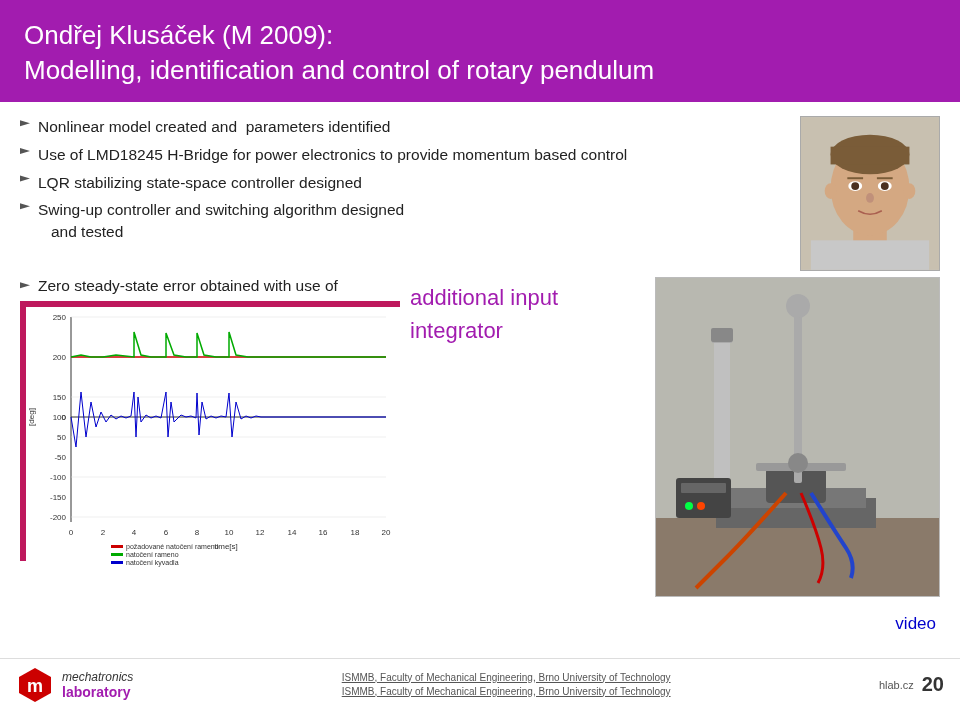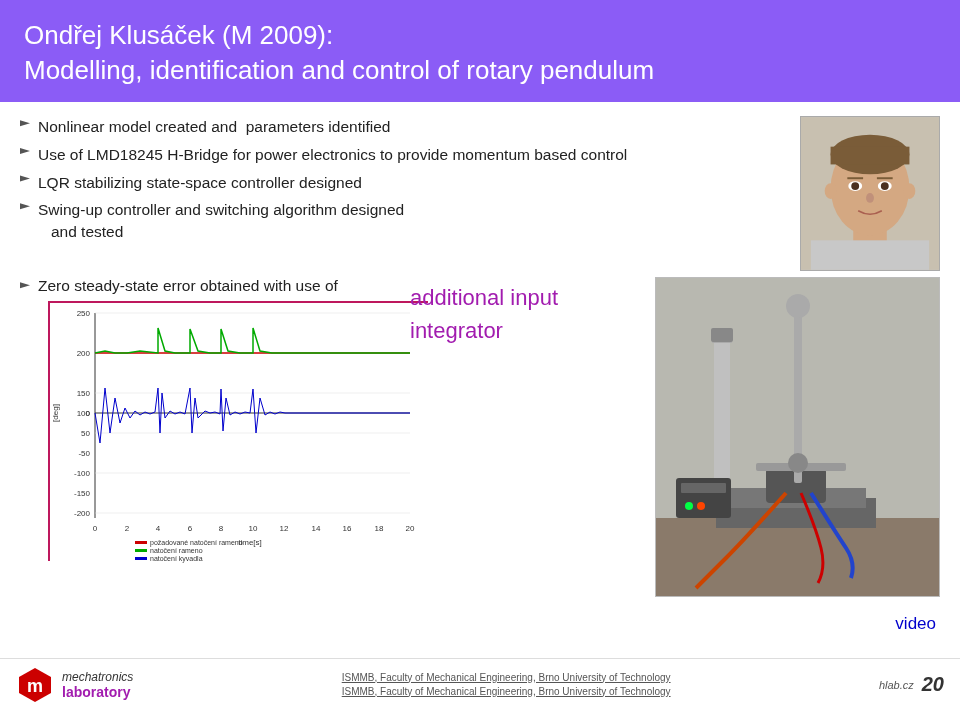--- a/index.html
+++ b/index.html
@@ -7,21 +7,21 @@
       width: 960px;
       height: 710px;
       font-family: 'Segoe UI', Arial, sans-serif;
       background: #fff;
       overflow: hidden;
       position: relative;
     }
 
     
     .header {
-      background: #8b5cf6;
+      background: #a21caf;
       color: #fff;
       padding: 18px 24px 14px 24px;
       min-height: 100px;
     }
     .header-title {
       font-size: 26px;
       font-weight: 400;
       line-height: 1.35;
     }
 
@@ -122,24 +122,23 @@
       background: #555;
       clip-path: polygon(0 20%, 100% 50%, 0 80%);
       display: inline-block;
     }
 
     
     .chart-container {
       width: 380px;
       height: 260px;
       background: #fff;
-      border: 2px solid #be185d;
+      border: 6px solid #be185d;
       position: relative;
       margin-top: 2px;
-      margin-left: 28px;
     }
 
     
     .additional-input {
       position: absolute;
       top: 8px;
       right: 190px;
       font-size: 17px;
       color: #222;
       line-height: 1.4;
@@ -216,21 +215,20 @@
       line-height: 1.4;
       text-decoration: underline;
     }
 
     .footer-right {
       display: flex;
       align-items: center;
       gap: 8px;
       font-size: 11px;
       color: #555;
-      font-style: italic;
     }
 
     .page-number {
       font-size: 20px;
       color: #333;
       font-weight: bold;
     }
 
   </style>
 </head>

